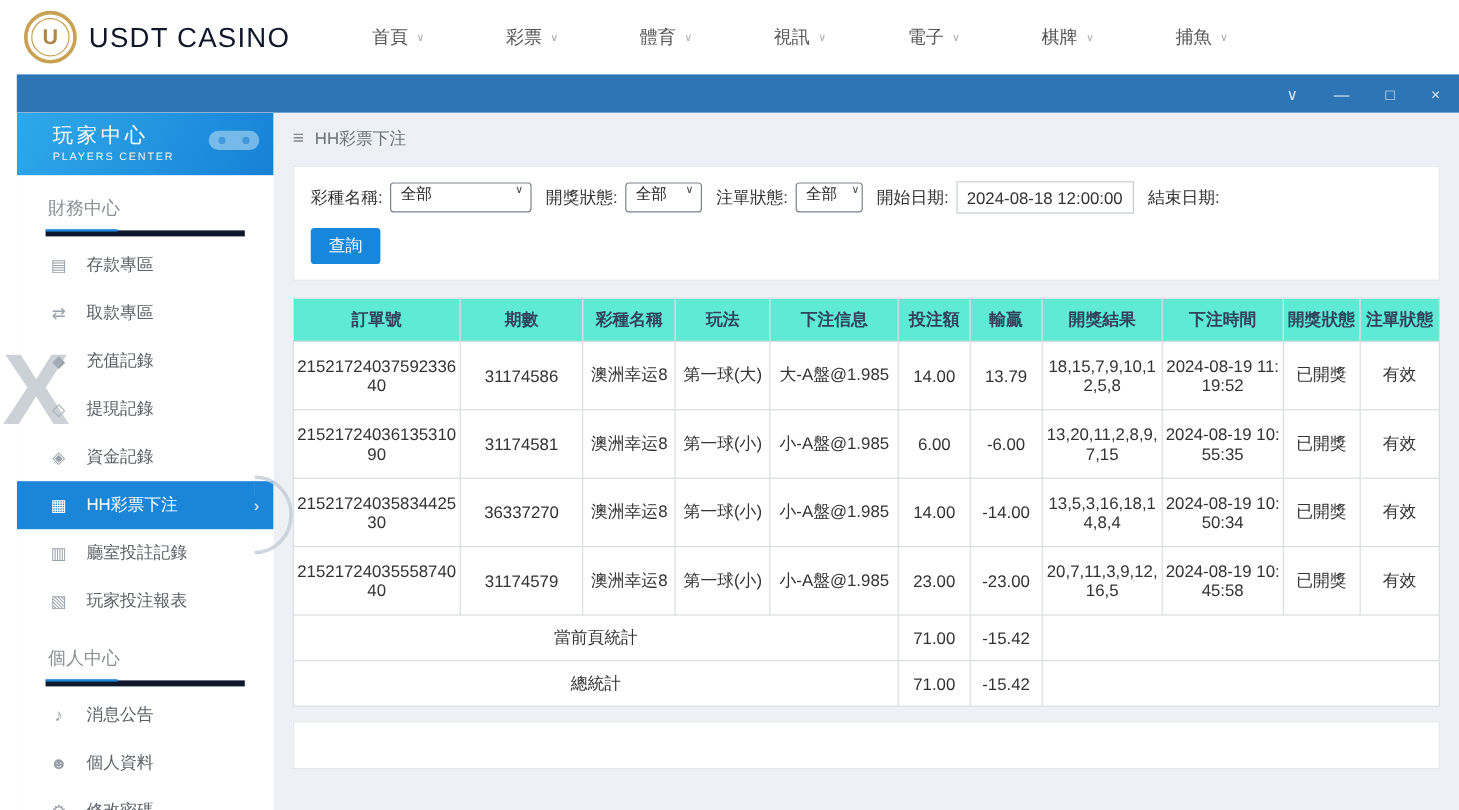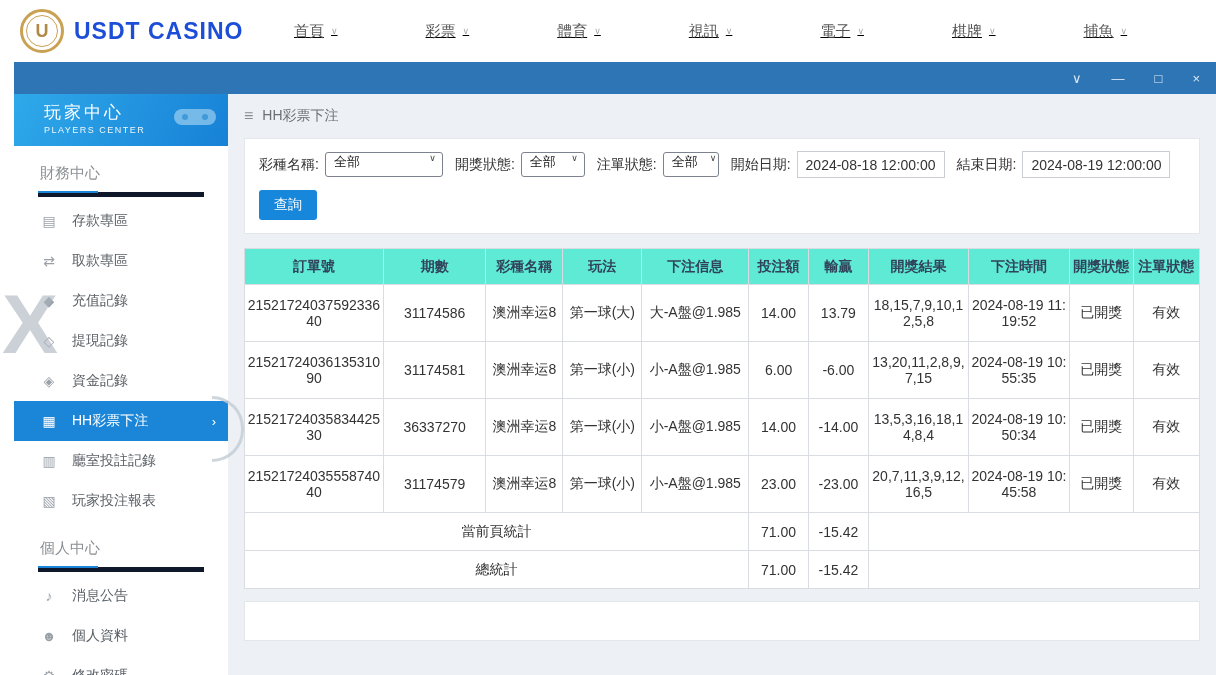--- a/index.html
+++ b/index.html
@@ -6,22 +6,22 @@
   html,body { width:1216px; height:675px; overflow:hidden; background:#fff;
     font-family:"Liberation Sans","DejaVu Sans",sans-serif; }
 
   
   .topnav { height:62px; display:flex; align-items:center; background:#fff; }
   .brand { display:flex; align-items:center; gap:10px; padding-left:20px; width:250px; flex:0 0 auto; }
   .logo-circle { width:44px; height:44px; border-radius:50%; border:3px solid #c9a153;
     display:flex; align-items:center; justify-content:center; background:#fff; }
   .logo-inner { width:32px; height:32px; border-radius:50%; border:1px solid #c9a153;
     display:flex; align-items:center; justify-content:center; color:#b08a45; font-weight:bold; font-size:18px; }
-  .brand-text { color:#1d4ed8; font-weight:bold; font-size:23px; letter-spacing:1px; white-space:nowrap; }
-  .nav-items { display:flex; margin-left:44px; gap:88px;text-decoration:underline; }
+  .brand-text { color:#0f172a; font-weight:normal; font-size:23px; letter-spacing:1px; white-space:nowrap; }
+  .nav-items { display:flex; margin-left:60px; gap:68px; }
   .nav-item { display:flex; align-items:center; gap:7px; font-size:15px; color:#555; cursor:pointer; white-space:nowrap; }
   .nav-caret { font-size:9px; color:#aaa; }
 
   
   .titlebar { margin-left:14px; height:32px; background:#2e75b6; display:flex; align-items:center;
     justify-content:flex-end; gap:30px; padding-right:16px; }
   .win-ctl { color:#dce9f5; font-size:13px; line-height:1; cursor:pointer; }
 
   
   .app { margin-left:14px; height:581px; display:flex; background:#edf1f5; position:relative; }
@@ -214,21 +214,20 @@
           <span class="sel-arrow">∨</span>
         </span>
         <label>注單狀態:</label>
         <span class="sel sel-small">
           <span>全部</span>
           <span class="sel-arrow">∨</span>
         </span>
         <label>開始日期:</label>
         <input class="input-date" type="text" value="2024-08-18 12:00:00" style="">
         <label>結束日期:</label>
-        <input class="input-date" type="text" value="2024-08-19 12:00:00" style="">
       </div>
       <button class="btn-search">查詢</button>
     </div>
 
     <div class="table-panel">
       <table>
         <colgroup>
           <col style="width:130px">
             <col style="width:96px">
             <col style="width:72px">

